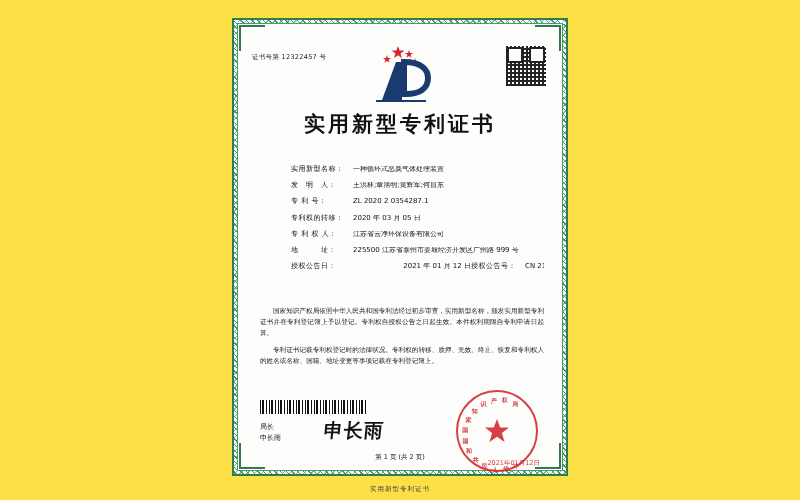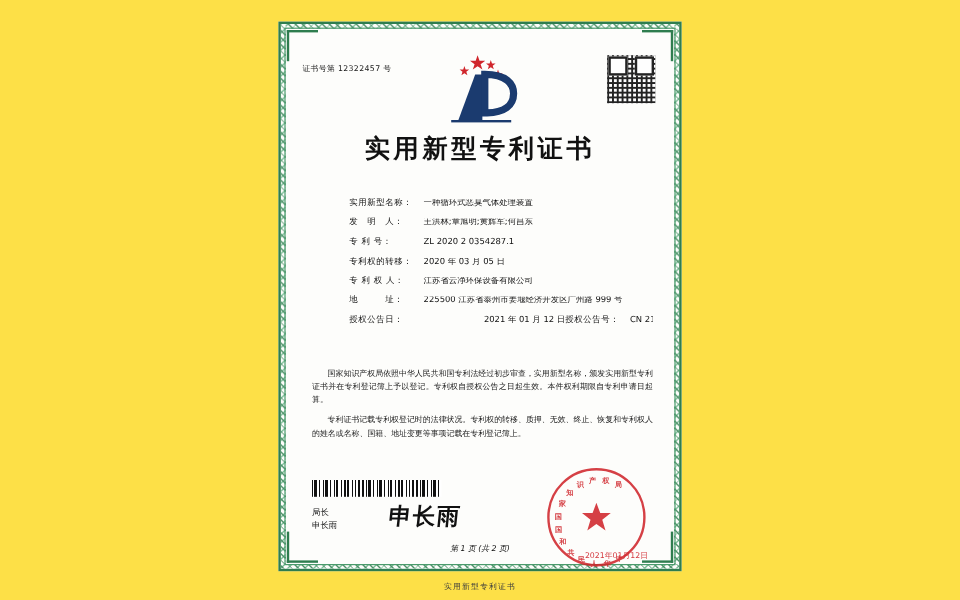--- a/index.html
+++ b/index.html
@@ -257,21 +257,20 @@
     opacity: .9;
   }
 
   .page-no {
     position: absolute;
     left: 0; right: 0;
     bottom: 14px;
     text-align: center;
     font-size: 6.5px;
     color: #111;
-    font-style: italic;
   }
 
   .footer-note {
     position: absolute;
     left: 0; right: 0;
     bottom: 6px;
     text-align: center;
     font-size: 6.5px;
     color: #3d3d3d;
     letter-spacing: 1px;

